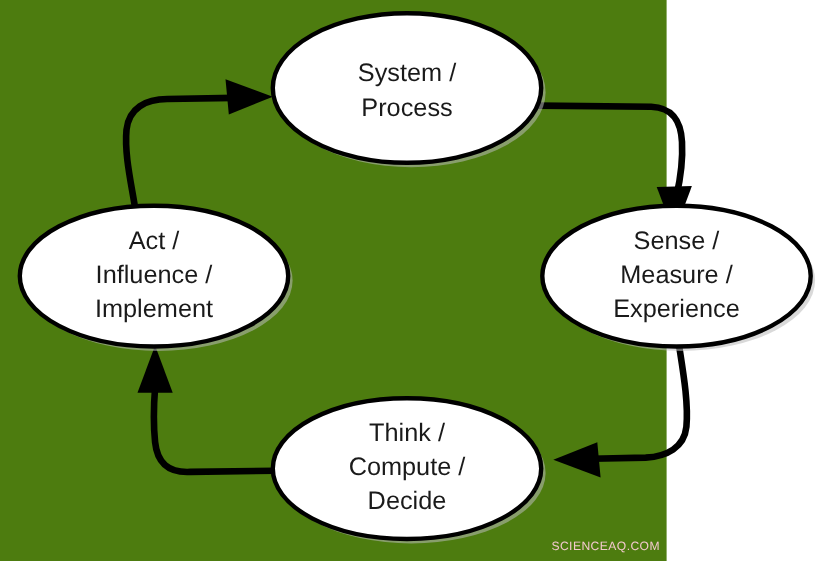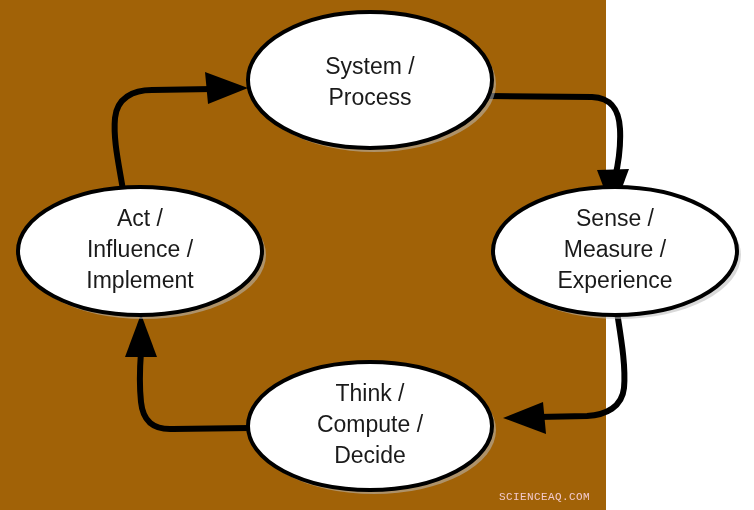--- a/index.html
+++ b/index.html
@@ -12,21 +12,21 @@
     width: 754px;
     height: 510px;
     font-family: "Liberation Sans", sans-serif;
     overflow: hidden;
     position: relative;
   }
   #canvas-root {
     position: relative;
     width: 606px;
     height: 510px;
-    background: #a16207;
+    background: #4d7c0f;
   }
   #diagram-svg {
     position: absolute;
     top: 0;
     left: 0;
     width: 754px;
     height: 510px;
     display: block;
   }
   .node-ellipse {
@@ -51,23 +51,23 @@
   .node-label {
     font-family: "Liberation Sans", sans-serif;
     font-size: 23px;
     fill: #1a1a1a;
     text-anchor: middle;
     dominant-baseline: middle;
     white-space: pre;
   }
   .watermark {
     position: absolute;
-    right: 16px;
+    right: 6px;
     bottom: 7px;
-    font-family: Liberation Mono, monospace;
+    font-family: Liberation Sans, sans-serif;
     font-size: 11px;
     letter-spacing: 0.4px;
     color: #f2c9cd;
     user-select: none;
   }
 </style>
 </head>
 <body>
 
 <div id="canvas-root">

